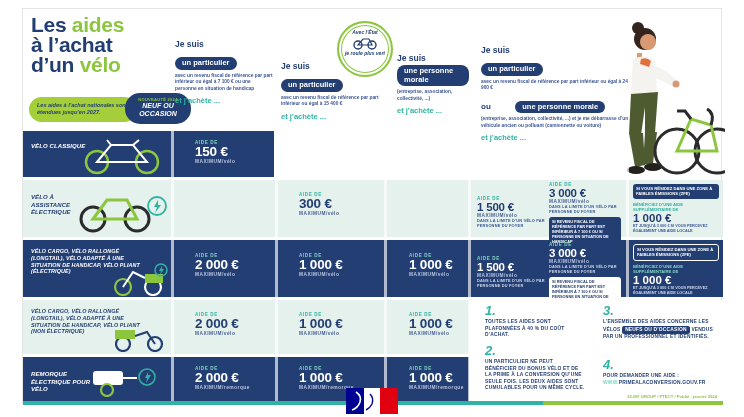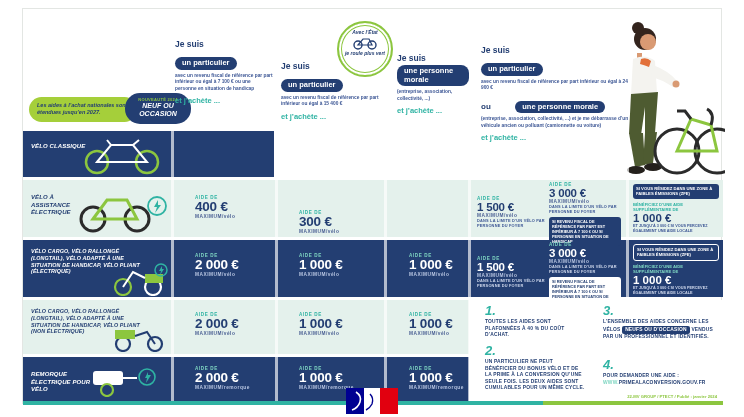--- a/index.html
+++ b/index.html
@@ -73,20 +73,25 @@
   .strip{position:absolute;height:4px;top:392px;}
   
   .icon{position:absolute;}
 </style>
 </head>
 <body>
 
 <div class="stage">
   <div class="card">
 
+    <div class="title">
+      <div><span class="t-navy">Les </span><span class="t-green">aides</span></div>
+      <div class="t-navy">à l’achat</div>
+      <div><span class="t-navy">d’un </span><span class="t-green">vélo</span></div>
+    </div>
     <div class="subpill">Les aides à l’achat nationales sont étendues jusqu’en 2027.</div>
     <div class="newpill">
       <div class="newpill-small">NOUVEAUTÉ 2024</div>
       <div class="newpill-main">NEUF OU OCCASION</div>
     </div>
 
     <div class="stamp">
       <div>Avec l’État</div>
       <svg width="26" height="14" viewBox="0 0 26 14">
         <circle cx="6" cy="9" r="4" fill="none" stroke="#233e72" stroke-width="1.4"></circle>
@@ -208,27 +213,27 @@
       <div class="lab lab-light" style="width:60px;margin-top:8px;">REMORQUE ÉLECTRIQUE POUR VÉLO</div>
       <svg class="icon" style="left:62px;top:8px;" width="80" height="32" viewBox="0 0 80 32">
         <rect x="8" y="6" width="30" height="14" rx="3" fill="#ffffff"></rect>
         <circle cx="22" cy="25" r="6" fill="none" stroke="#8cc63f" stroke-width="2.2"></circle>
         <path d="M38 13 L52 13" stroke="#ffffff" stroke-width="2"></path>
         <circle cx="62" cy="12" r="8" fill="none" stroke="#2fb3a3" stroke-width="1.6"></circle>
         <path d="M63 7 L60 13 L62 13 L61 18 L66 10 L63 10 Z" fill="#2fb3a3"></path>
       </svg>
     </div>
 
-
-    <div class="cell cell-light" style="left:150px;top:171px;width:101px;height:57px;padding-top:15px;">
-      <div class="aide">AIDE DE</div>
-      <div class="amt">400 €</div>
-      <div class="unit">MAXIMUM/vélo</div>
-    </div>
-    <div class="cell cell-light" style="left:254px;top:186px;width:106px;height:57px;padding-top:15px;">
+    <div class="cell cell-dark" style="left:150px;top:122px;width:101px;height:46px;">
+      <div class="aide">AIDE DE</div>
+      <div class="amt">150 €</div>
+      <div class="unit">MAXIMUM/vélo</div>
+    </div>
+
+    <div class="cell cell-light" style="left:254px;top:168px;width:106px;height:57px;padding-top:15px;">
       <div class="aide">AIDE DE</div>
       <div class="amt">300 €</div>
       <div class="unit">MAXIMUM/vélo</div>
     </div>
 
     <div class="cell cell-dark" style="left:150px;top:231px;width:101px;height:57px;padding-top:13px;">
       <div class="aide">AIDE DE</div>
       <div class="amt">2 000 €</div>
       <div class="unit">MAXIMUM/vélo</div>
     </div>

